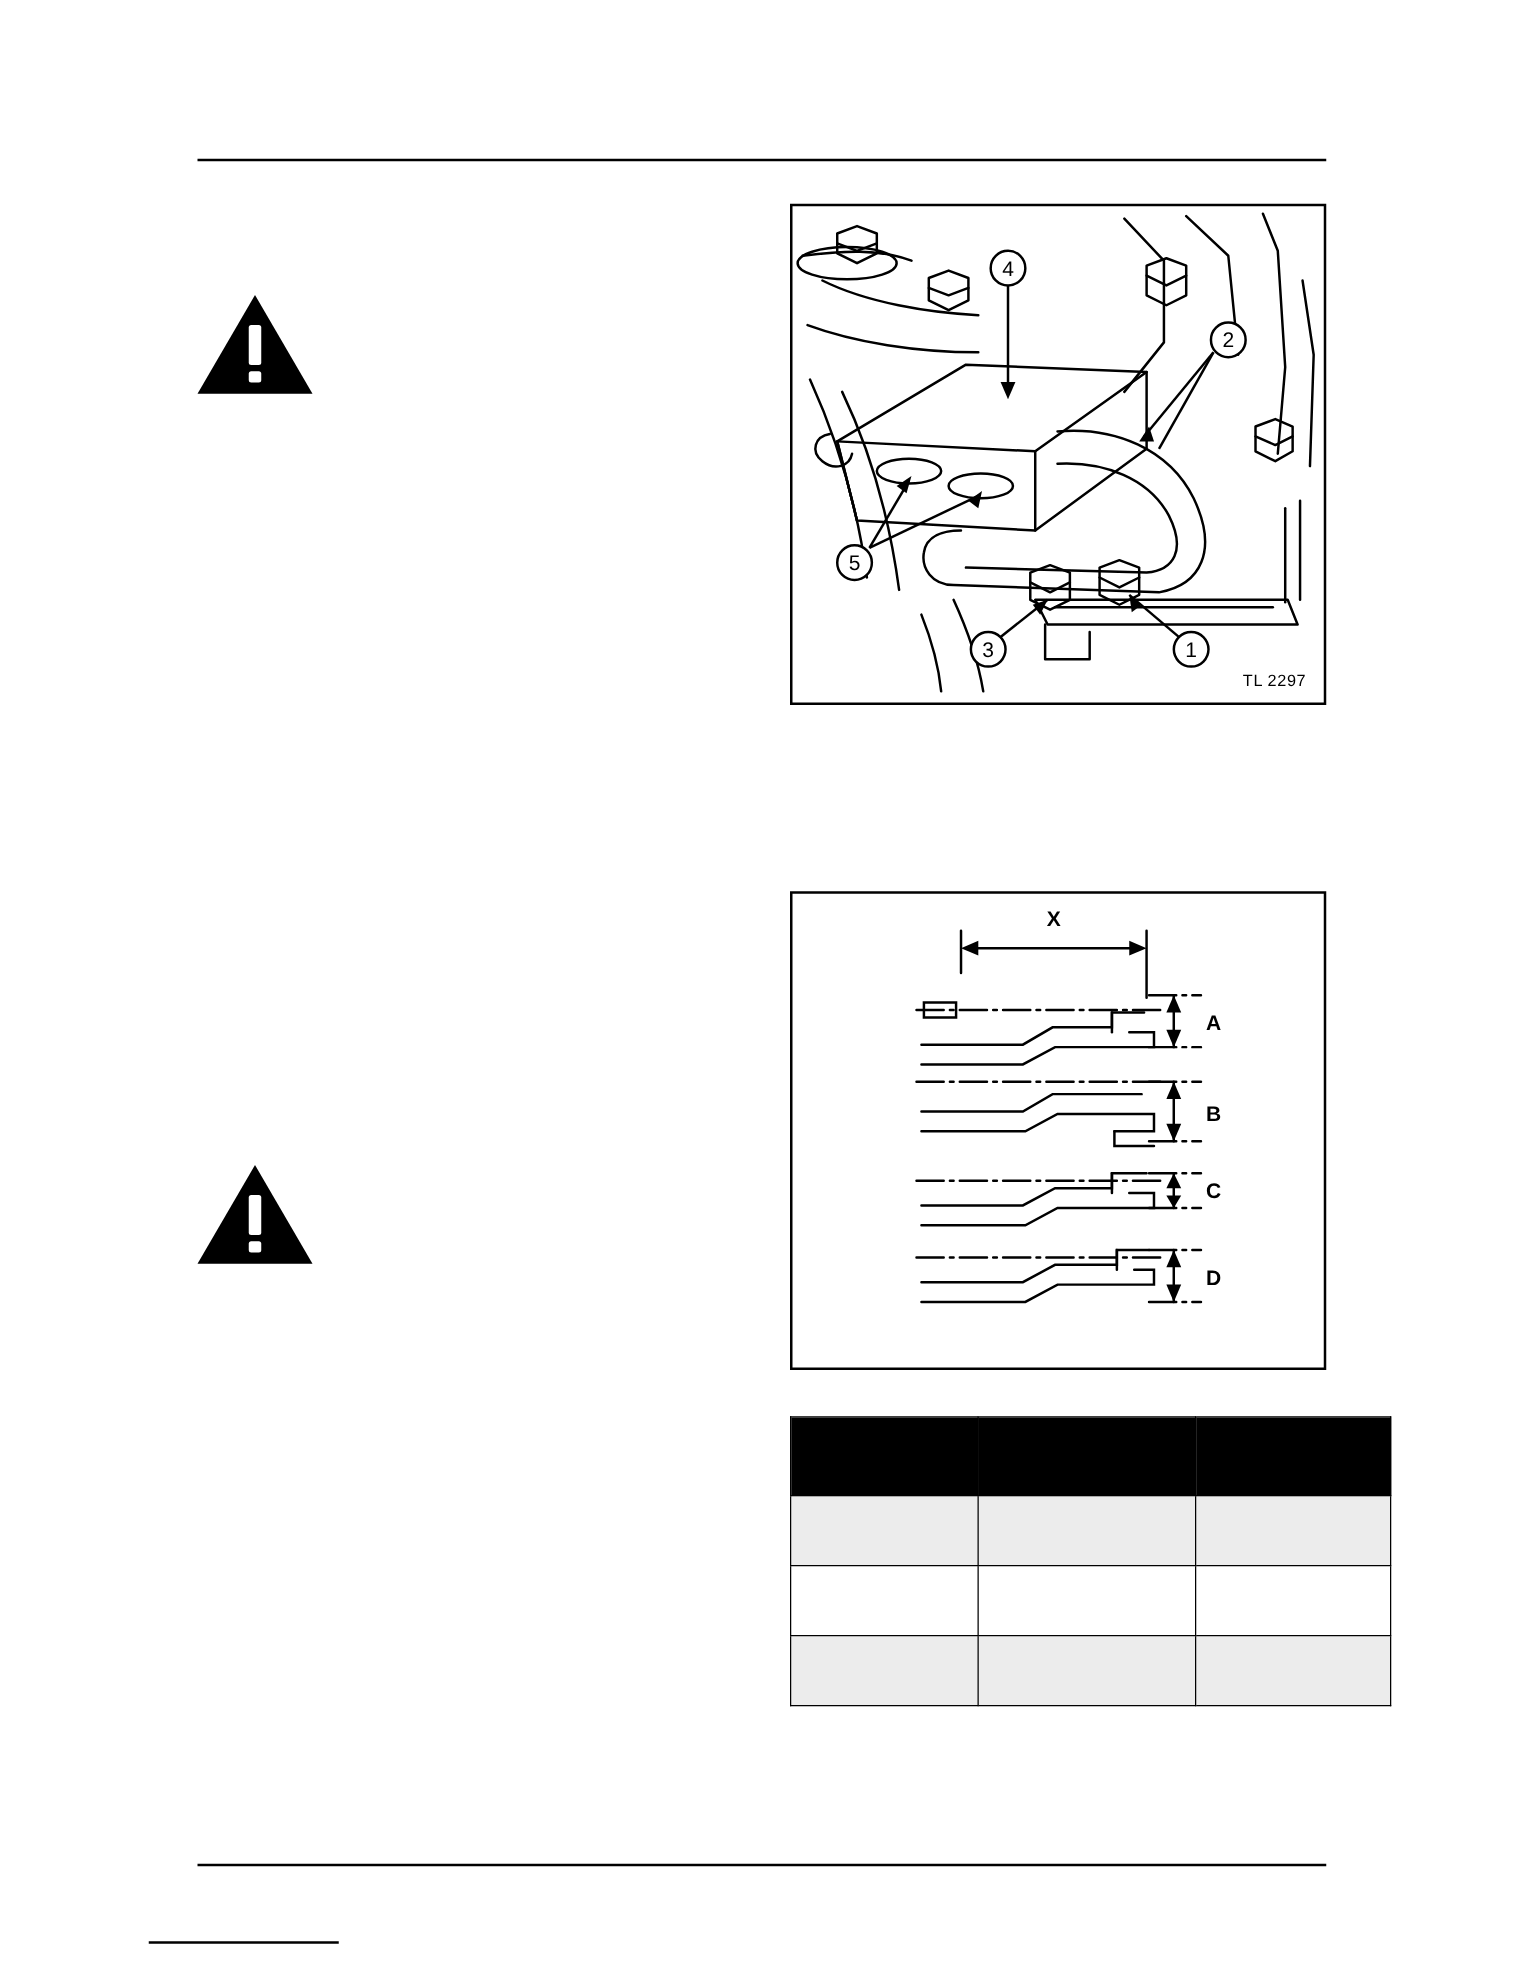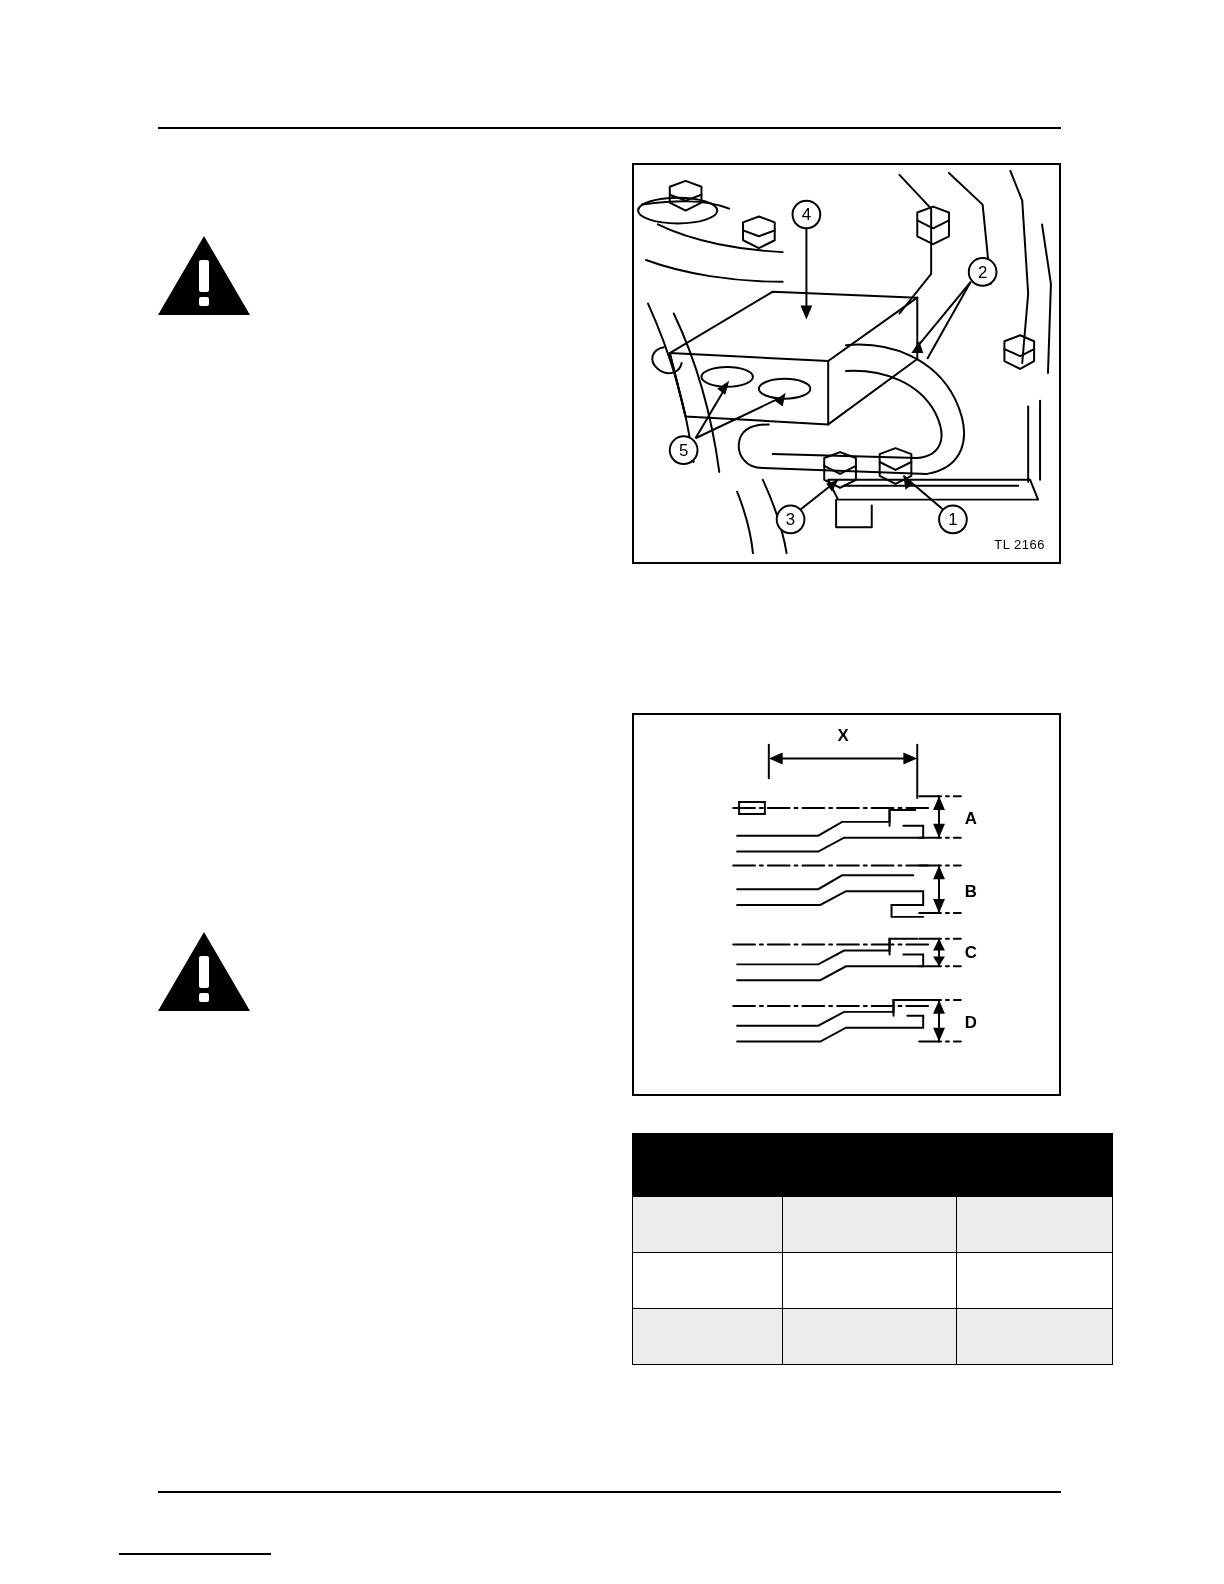--- a/index.html
+++ b/index.html
@@ -235,21 +235,21 @@
         <circle cx="50" cy="288" r="14" fill="#ffffff" stroke="#000000" stroke-width="2"></circle>
         <text x="50" y="294" text-anchor="middle" font-family="Liberation Sans, sans-serif" font-size="17">5</text>
 
         <circle cx="158" cy="358" r="14" fill="#ffffff" stroke="#000000" stroke-width="2"></circle>
         <text x="158" y="364" text-anchor="middle" font-family="Liberation Sans, sans-serif" font-size="17">3</text>
 
         <circle cx="322" cy="358" r="14" fill="#ffffff" stroke="#000000" stroke-width="2"></circle>
         <text x="322" y="364" text-anchor="middle" font-family="Liberation Sans, sans-serif" font-size="17">1</text>
       </g>
     </svg>
-    <div class="fig-code">TL 2166</div>
+    <div class="fig-code">TL 2297</div>
   </div>
 
   <div class="figure fig-2">
     <svg viewBox="0 0 429 383" xmlns="http://www.w3.org/2000/svg">
       <g stroke="#000000" fill="none" stroke-width="2" stroke-linecap="round">
 
         <path d="M136 30 L 136 64"></path>
         <path d="M286 30 L 286 84"></path>
         <path d="M140 44 L 282 44"></path>
         <polygon points="136,44 150,38 150,50" fill="#000000" stroke="none"></polygon>

